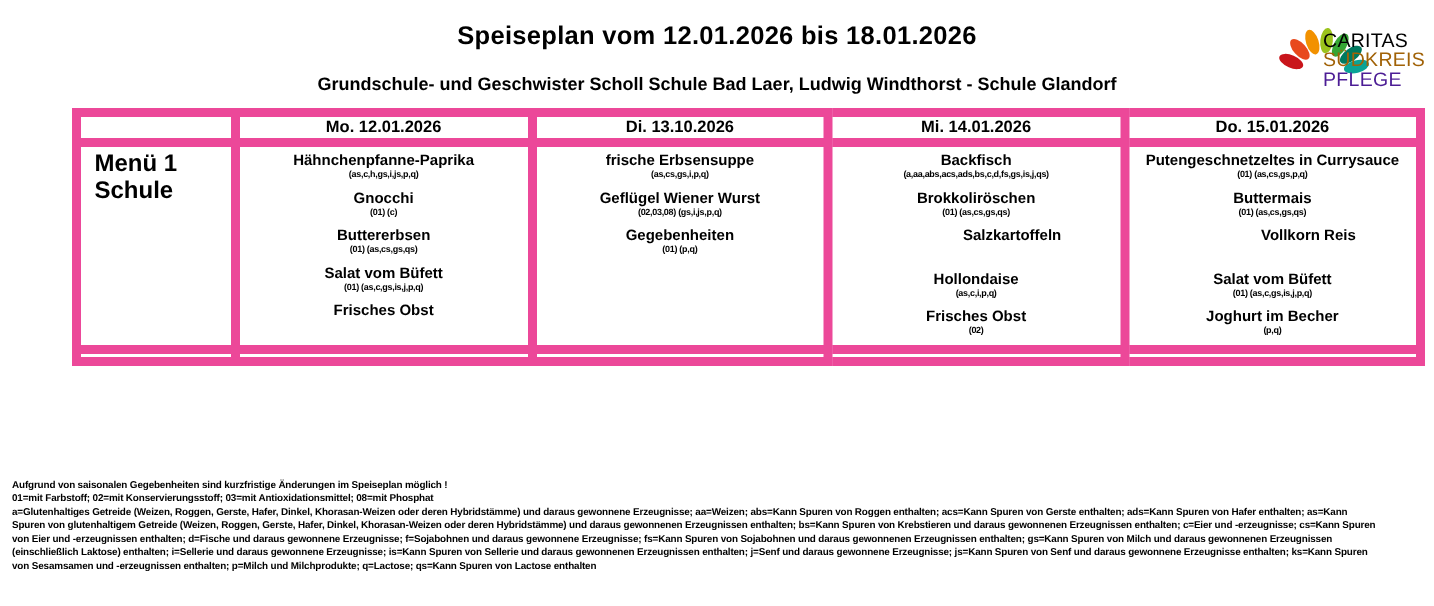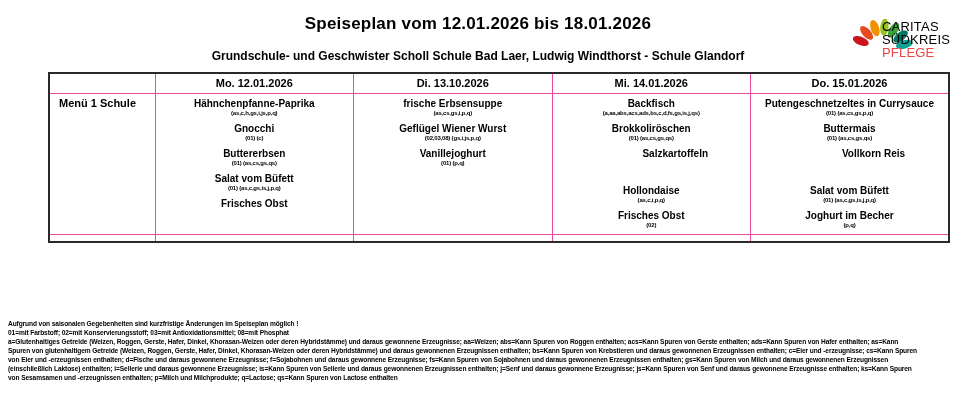--- a/index.html
+++ b/index.html
@@ -15,29 +15,29 @@
   
   .logo { position:absolute; top:8px; right:6px; width:104px; }
   .logo svg { display:block; margin-left:2px; }
   .logo-text { margin-top:-30px; margin-left:36px; line-height:13px; }
   .logo-line1 { font-size:13px; letter-spacing:.2px; }
   .logo-line2, .logo-line3 { font-size:13px; letter-spacing:.2px; }
 
   
   table.menu { position:absolute; left:48px; top:72px; width:902px;
                border-collapse:collapse; table-layout:fixed; }
-  table.menu th, table.menu td { border:1px solid #ec4899; }
+  table.menu th, table.menu td { border:6px solid #ec4899; }
   table.menu { border:2px solid #2a2a2a; }
   table.menu th { height:20px; font-size:11px; font-weight:bold; text-align:center; }
   col.c-label { width:106px; }
   tr.content td { vertical-align:top; text-align:center; height:122px; padding-top:3px; }
-  td.rowlabel { text-align:left !important; font-size:11px; font-weight:bold;
+  td.rowlabel { text-align:left !important; font-size:16px; font-weight:bold;
                 padding:2px 9px; }
   .dish { margin-bottom:5px; }
-  .dish.gap { margin-bottom:24px;padding-left:48px; }
+  .dish.gap { margin-bottom:16px;padding-left:48px; }
   .dname { font-size:10px; font-weight:bold; line-height:13px; }
   .dcodes { font-size:6px; font-weight:bold; line-height:7px; letter-spacing:-.2px; }
   tr.empty td { height:8px; }
 
   .note { position:absolute; top:272px; left:0; width:956px; text-align:center;
           font-size:11.5px; font-weight:bold; }
 
   .footnotes { position:absolute; left:8px; top:319px; width:946px;
                font-size:6.6px; line-height:9px; font-weight:bold;
                letter-spacing:-.1px; white-space:nowrap; }
@@ -57,22 +57,22 @@
           <ellipse cx="18.6" cy="24.9" rx="8.5" ry="4.2" fill="#e8491d" transform="rotate(228 18.6 24.9)"></ellipse>
           <ellipse cx="26.9" cy="20.1" rx="8.5" ry="4.2" fill="#f29100" transform="rotate(252 26.9 20.1)"></ellipse>
           <ellipse cx="36.4" cy="19.1" rx="8.5" ry="4.2" fill="#9bc31c" transform="rotate(276 36.4 19.1)"></ellipse>
           <ellipse cx="45.5" cy="22.1" rx="8.5" ry="4.2" fill="#36a635" transform="rotate(300 45.5 22.1)"></ellipse>
           <ellipse cx="52.6" cy="28.5" rx="8.5" ry="4.2" fill="#00795f" transform="rotate(324 52.6 28.5)"></ellipse>
           <ellipse cx="56.3" cy="36.4" rx="8.5" ry="4.2" fill="#0aa396" transform="rotate(346 56.3 36.4)"></ellipse>
         </g>
     </svg>
     <div class="logo-text">
       <div class="logo-line1" style="color: #000000;">CARITAS</div>
-      <div class="logo-line2" style="color: #000000;">SÜDKREIS</div>
-      <div class="logo-line3" style="color: #ef4444;">PFLEGE</div>
+      <div class="logo-line2" style="color: #a16207;">SÜDKREIS</div>
+      <div class="logo-line3" style="color: #4c1d95;">PFLEGE</div>
     </div>
   </div>
 
   <div class="subtitle">Grundschule- und Geschwister Scholl Schule Bad Laer, Ludwig Windthorst - Schule Glandorf</div>
 
   <table class="menu" id="menu-table">
     <colgroup>
       <col class="c-label">
         <col>
         <col>
@@ -113,21 +113,21 @@
           <td>
             <div class="dish">
               <div class="dname">frische Erbsensuppe</div>
               <div class="dcodes">(as,cs,gs,i,p,q)</div>
             </div>
             <div class="dish">
               <div class="dname">Geflügel Wiener Wurst</div>
               <div class="dcodes">(02,03,08) (gs,i,js,p,q)</div>
             </div>
             <div class="dish">
-              <div class="dname">Vanillejoghurt</div>
+              <div class="dname">Gegebenheiten</div>
               <div class="dcodes">(01) (p,q)</div>
             </div>
           </td>
           <td>
             <div class="dish">
               <div class="dname">Backfisch</div>
               <div class="dcodes">(a,aa,abs,acs,ads,bs,c,d,fs,gs,is,j,qs)</div>
             </div>
             <div class="dish">
               <div class="dname">Brokkoliröschen</div>

